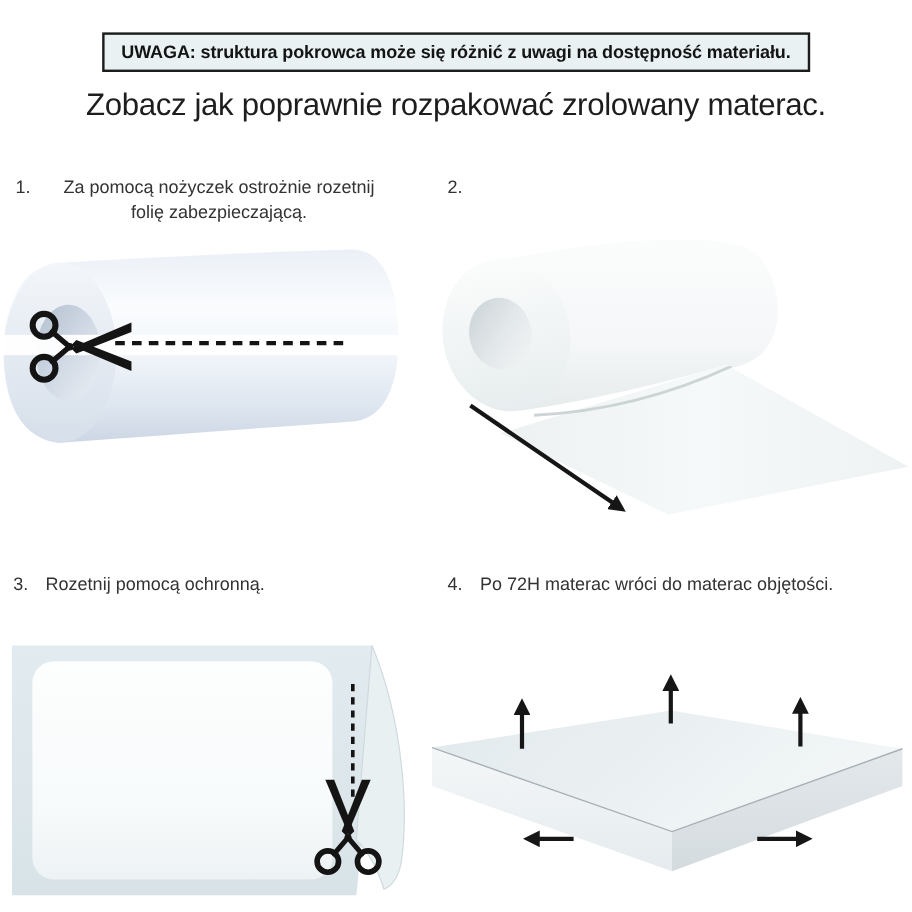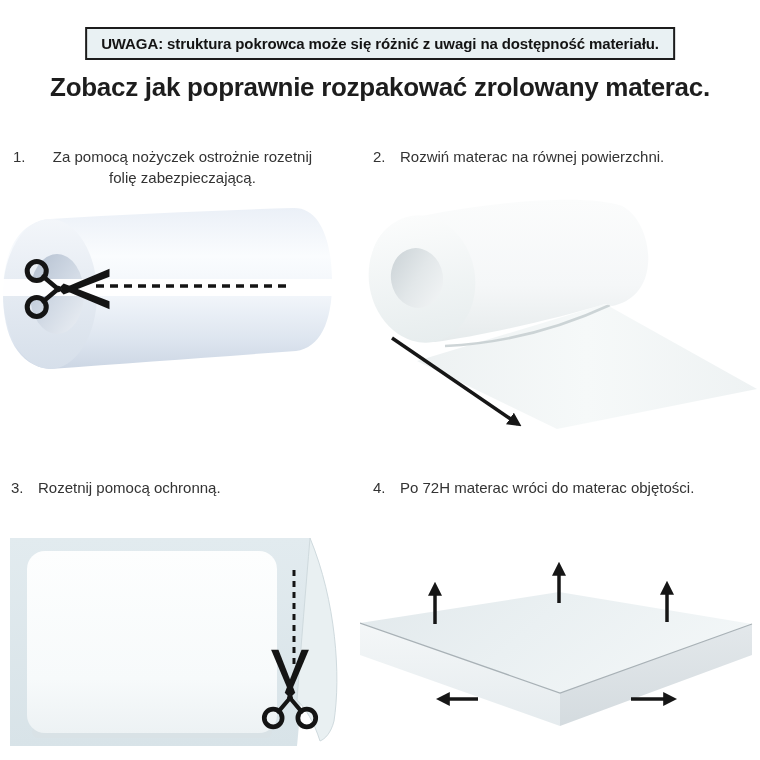--- a/index.html
+++ b/index.html
@@ -11,21 +11,21 @@
   }
   .banner{
     position:absolute;top:11px;left:50%;transform:translateX(-50%);
     background:#e9f1f3;border:2px solid #1c1c1c;
     padding:6px 14px;white-space:nowrap;
     font-size:15px;font-weight:bold;color:#141414;
     letter-spacing:-0.1px;
   }
   .title{
     position:absolute;top:56px;left:0;width:760px;margin:0;
-    text-align:center;font-size:26px;font-weight:bold;color:#1d1d1d;
+    text-align:center;font-size:26px;font-weight:normal;color:#1d1d1d;
     letter-spacing:-0.3px;
   }
   .caption{
     position:absolute;display:flex;align-items:flex-start;
     font-size:15px;line-height:1.42;color:#333;
   }
   .caption .num{flex:none;width:27px;}
   #cap1{left:13px;top:130px;width:330px;}
   #cap1 .txt{max-width:285px;text-align:center;}
   #cap2{left:373px;top:130px;width:384px;}
@@ -122,21 +122,20 @@
   </div>
 
   <h1 class="title">Zobacz jak poprawnie rozpakować zrolowany materac.</h1>
 
   <div class="caption" id="cap1">
     <span class="num">1.</span>
     <span class="txt">Za pomocą nożyczek ostrożnie rozetnij folię zabezpieczającą.</span>
   </div>
   <div class="caption" id="cap2">
     <span class="num">2.</span>
-    <span class="txt">Rozwiń materac na równej powierzchni.</span>
   </div>
   <div class="caption" id="cap3">
     <span class="num">3.</span>
     <span class="txt">Rozetnij pomocą ochronną.</span>
   </div>
   <div class="caption" id="cap4">
     <span class="num">4.</span>
     <span class="txt">Po 72H materac wróci do materac objętości.</span>
   </div>
 

